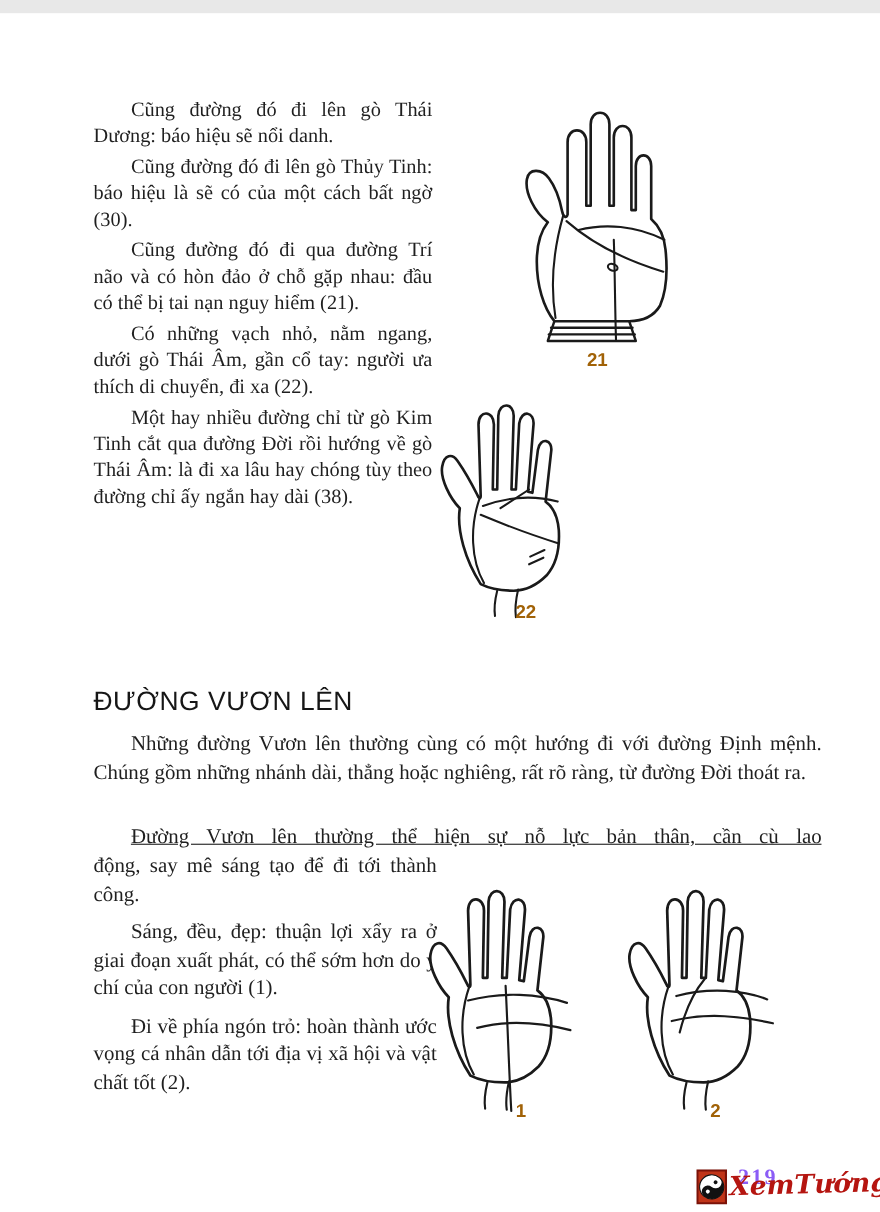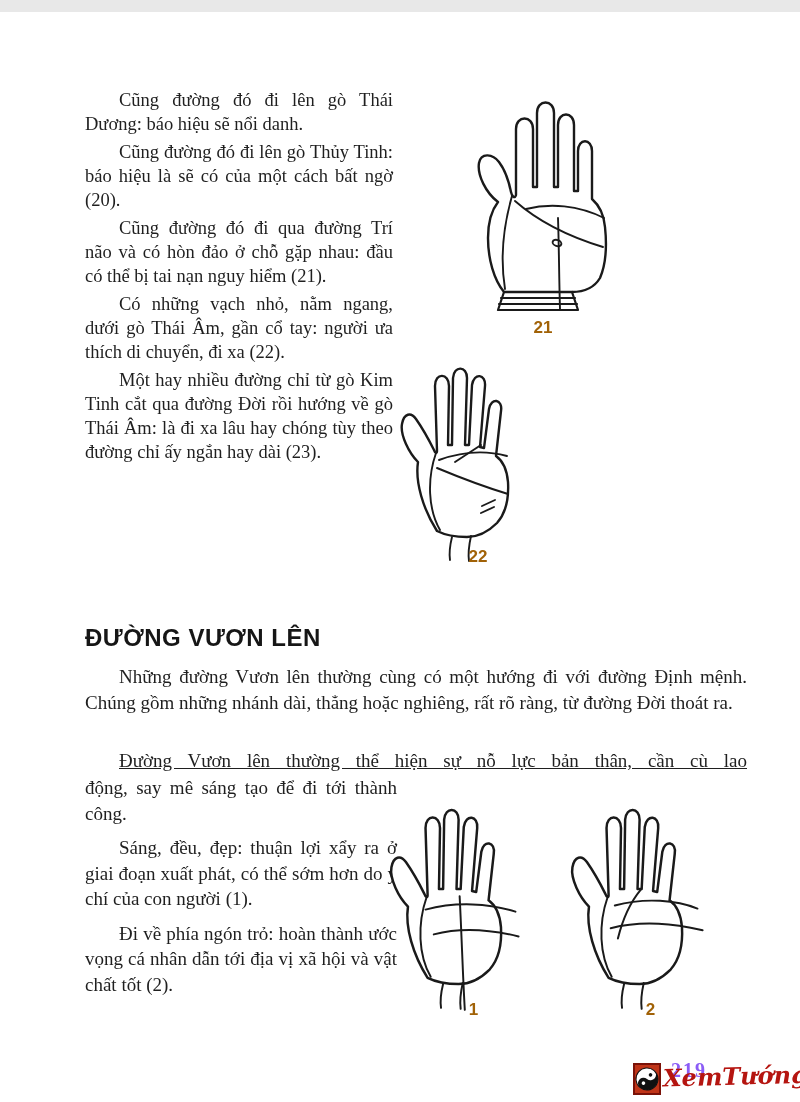--- a/index.html
+++ b/index.html
@@ -9,21 +9,21 @@
     font-family:"Liberation Serif", serif;color:#1f1f1f;
   }
   
   .col-top{position:absolute;left:85px;top:76px;width:308px;}
   .col-top p{
     margin:0 0 4px 0;font-size:18.5px;line-height:24px;
     text-align:justify;text-indent:34px;
   }
   .heading{
     position:absolute;left:85px;top:612px;margin:0;
-    font-family:"Liberation Sans", sans-serif;font-weight:bold;
+    font-family:"Liberation Sans", sans-serif;font-weight:normal;
     font-size:24px;letter-spacing:0.5px;color:#161616;
   }
   .p-wide1{
     position:absolute;left:85px;top:652px;width:662px;margin:0;
     font-size:19px;line-height:26px;text-align:justify;text-indent:34px;
   }
   .p-wide2{
     position:absolute;left:85px;top:736px;width:662px;margin:0;
     font-size:19px;line-height:25px;text-align:justify;text-align-last:justify;
     text-indent:34px;white-space:nowrap;overflow:hidden;text-decoration:underline;
@@ -59,24 +59,24 @@
     font-size:24px;transform:rotate(-1.5deg);
   }
 </style>
 </head>
 <body>
 
 <div class="page">
 
   <div class="col-top">
     <p>Cũng đường đó đi lên gò Thái Dương: báo hiệu sẽ nổi danh.</p>
-    <p>Cũng đường đó đi lên gò Thủy Tinh: báo hiệu là sẽ có của một cách bất ngờ (20).</p>
+    <p>Cũng đường đó đi lên gò Thủy Tinh: báo hiệu là sẽ có của một cách bất ngờ (30).</p>
     <p>Cũng đường đó đi qua đường Trí não và có hòn đảo ở chỗ gặp nhau: đầu có thể bị tai nạn nguy hiểm (21).</p>
     <p>Có những vạch nhỏ, nằm ngang, dưới gò Thái Âm, gần cổ tay: người ưa thích di chuyển, đi xa (22).</p>
-    <p>Một hay nhiều đường chỉ từ gò Kim Tinh cắt qua đường Đời rồi hướng về gò Thái Âm: là đi xa lâu hay chóng tùy theo đường chỉ ấy ngắn hay dài (23).</p>
+    <p>Một hay nhiều đường chỉ từ gò Kim Tinh cắt qua đường Đời rồi hướng về gò Thái Âm: là đi xa lâu hay chóng tùy theo đường chỉ ấy ngắn hay dài (38).</p>
   </div>
 
   <div class="fig" style="left:468px;top:84px;width:150px;height:232px;">
     <svg width="150" height="232" viewBox="0 0 150 232">
       <path class="outline" d="M36,196 C26,184 20,163 20,142 C20,127 23,115 30,106 C18,97 9,79 11,67 C13,56 25,58 31,66 C37,74 41,86 43,96 C44,101 47,103 48,99 L48,33 C48,19 65,19 65,33 L65,91 L69,91 L69,17 C69,3 86,3 86,17 L86,91 L90,91 L90,29 C90,15 106,15 106,29 L106,95 L110,95 L110,55 C110,42 124,42 124,55 L124,103 C132,110 136,120 137,131 C139,150 138,168 132,182 C126,192 115,196 104,196 L36,196 Z"></path>
       <path class="cuff" d="M36,196 L30,214 L110,214 L104,196"></path>
       <path class="cuff" d="M33,202 L107,202"></path>
       <path class="cuff" d="M31,208 L109,208"></path>
       <path class="pline" d="M44,100 C36,128 32,162 37,193"></path>
       <path class="pline" d="M58,113 C82,107 110,109 136,122"></path>

